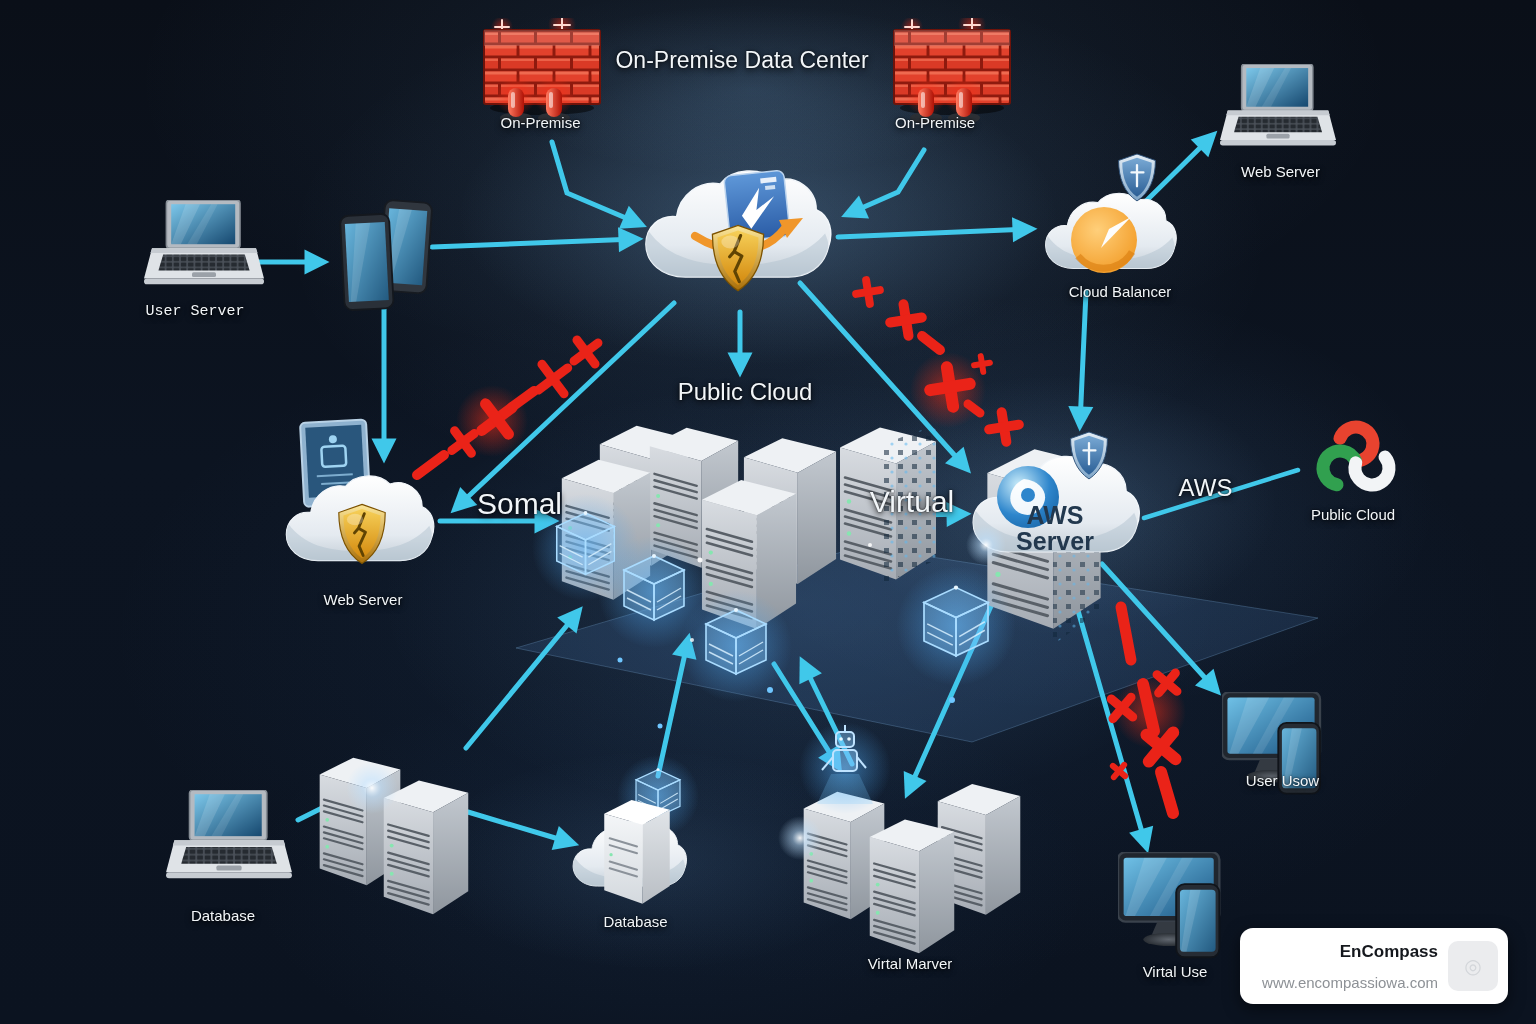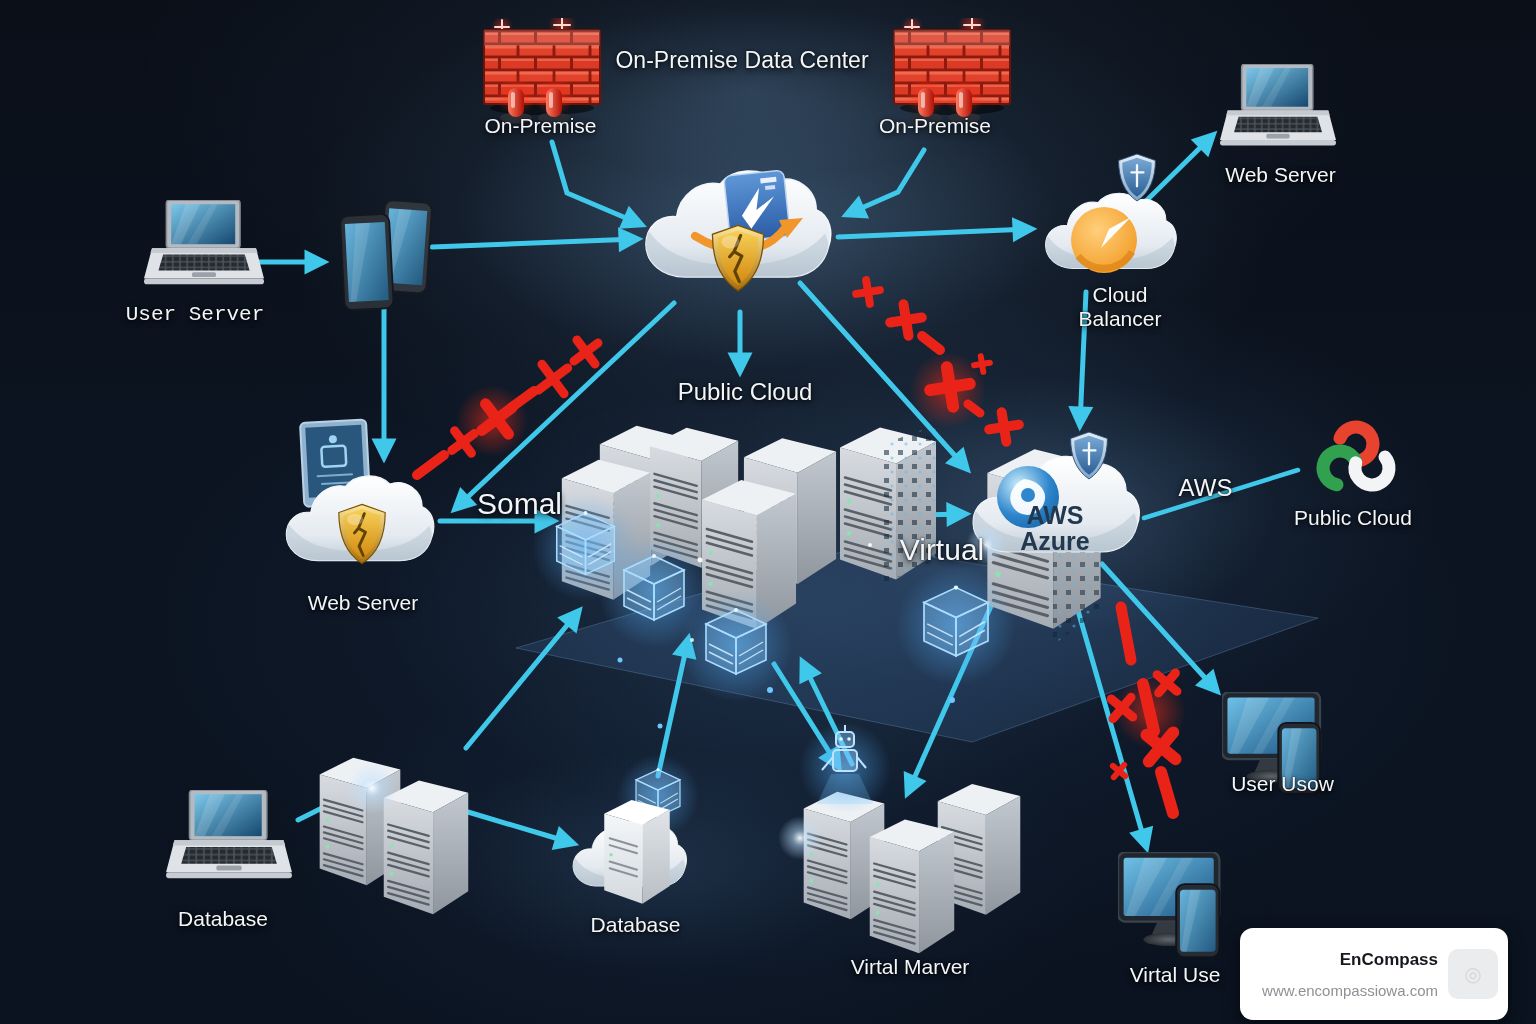--- a/index.html
+++ b/index.html
@@ -14,24 +14,24 @@
       radial-gradient(600px 300px at 43% 86%, rgba(60,110,170,0.10), transparent 70%),
       linear-gradient(180deg,#0a0f18 0%,#0c1421 45%,#0b1320 100%);
     padding-left: 22px;
   }
   svg.layer{position:absolute;left:0;top:0;}
   .lbl{
     position:absolute;color:#f2f6f9;text-align:center;font-weight:500;
     text-shadow:0 2px 6px rgba(0,0,0,.9),0 0 2px rgba(0,0,0,.8);
     line-height:1.15;z-index:5;
   }
-  .fs21{font-size:21px}.fs22{font-size:30px}.fs23{font-size:23px}.fs24{font-size:24px}
+  .fs21{font-size:15px}.fs22{font-size:30px}.fs23{font-size:23px}.fs24{font-size:24px}
   .aws-inside{color:#22384e;text-shadow:none;font-weight:600;font-size:25px;line-height:1.04;}
   #watermark{
-    position:absolute;left:1240px;top:928px;width:268px;height:92px;background:#ffffff;
+    position:absolute;left:1240px;top:928px;width:268px;height:76px;background:#ffffff;
     border-radius:13px;box-shadow:0 5px 16px rgba(0,0,0,.5);z-index:10;
     display:flex;align-items:center;justify-content:flex-end;gap:10px;padding:0 10px;box-sizing:border-box;
   }
   #watermark .txt{display:flex;flex-direction:column;align-items:flex-end;}
   #watermark .brand{font-size:17px;font-weight:700;color:#15181d;}
   #watermark .url{font-size:15px;color:#8d9196;margin-top:12px;}
   #watermark .badge{
     width:50px;height:50px;border-radius:10px;background:#ebecee;flex:0 0 auto;
     display:flex;align-items:center;justify-content:center;color:#d3d6da;font-size:20px;
   }
@@ -525,33 +525,33 @@
 </svg>
 
   <div class="lbl fs23" style="left:592px;top:47px;width:300px;">On-Premise Data Center</div>
   <div class="lbl fs21" style="left:468px;top:114px;width:145px;">On-Premise</div>
   <div class="lbl fs21" style="left:860px;top:114px;width:150px;">On-Premise</div>
   <div class="lbl fs21" style="left:120px;top:303px;width:150px;font-family:Liberation Mono, monospace;">User Server</div>
   <div class="lbl fs21" style="left:1208px;top:163px;width:145px;">Web Server</div>
   <div class="lbl fs21" style="left:1058px;top:283px;width:124px;">Cloud Balancer</div>
   <div class="lbl fs24" style="left:650px;top:378px;width:190px;">Public Cloud</div>
   <div class="lbl fs22" style="left:462px;top:487px;width:115px;">Somal</div>
-  <div class="lbl fs22" style="left:882px;top:485px;width:120px;margin-top:48px;">Virtual</div>
+  <div class="lbl fs22" style="left:852px;top:485px;width:120px;">Virtual</div>
   <div class="lbl fs24" style="left:1148px;top:474px;width:115px;">AWS</div>
   <div class="lbl fs21" style="left:1278px;top:506px;width:150px;">Public Cloud</div>
   <div class="lbl fs21" style="left:288px;top:591px;width:150px;">Web Server</div>
   <div class="lbl fs21" style="left:148px;top:907px;width:150px;">Database</div>
   <div class="lbl fs21" style="left:558px;top:913px;width:155px;">Database</div>
   <div class="lbl fs21" style="left:815px;top:955px;width:190px;">Virtal Marver</div>
   <div class="lbl fs21" style="left:1200px;top:772px;width:165px;">User Usow</div>
   <div class="lbl fs21" style="left:1080px;top:963px;width:190px;">Virtal Use</div>
 
   <div class="lbl aws-inside" style="left:980px;top:502px;width:150px;">
     <div>AWS</div>
-    <div>Azure</div>
+    <div>Server</div>
   </div>
 
   <div id="watermark">
     <div class="txt">
       <div class="brand">EnCompass</div>
       <div class="url">www.encompassiowa.com</div>
     </div>
     <div class="badge">◎</div>
   </div>
 

